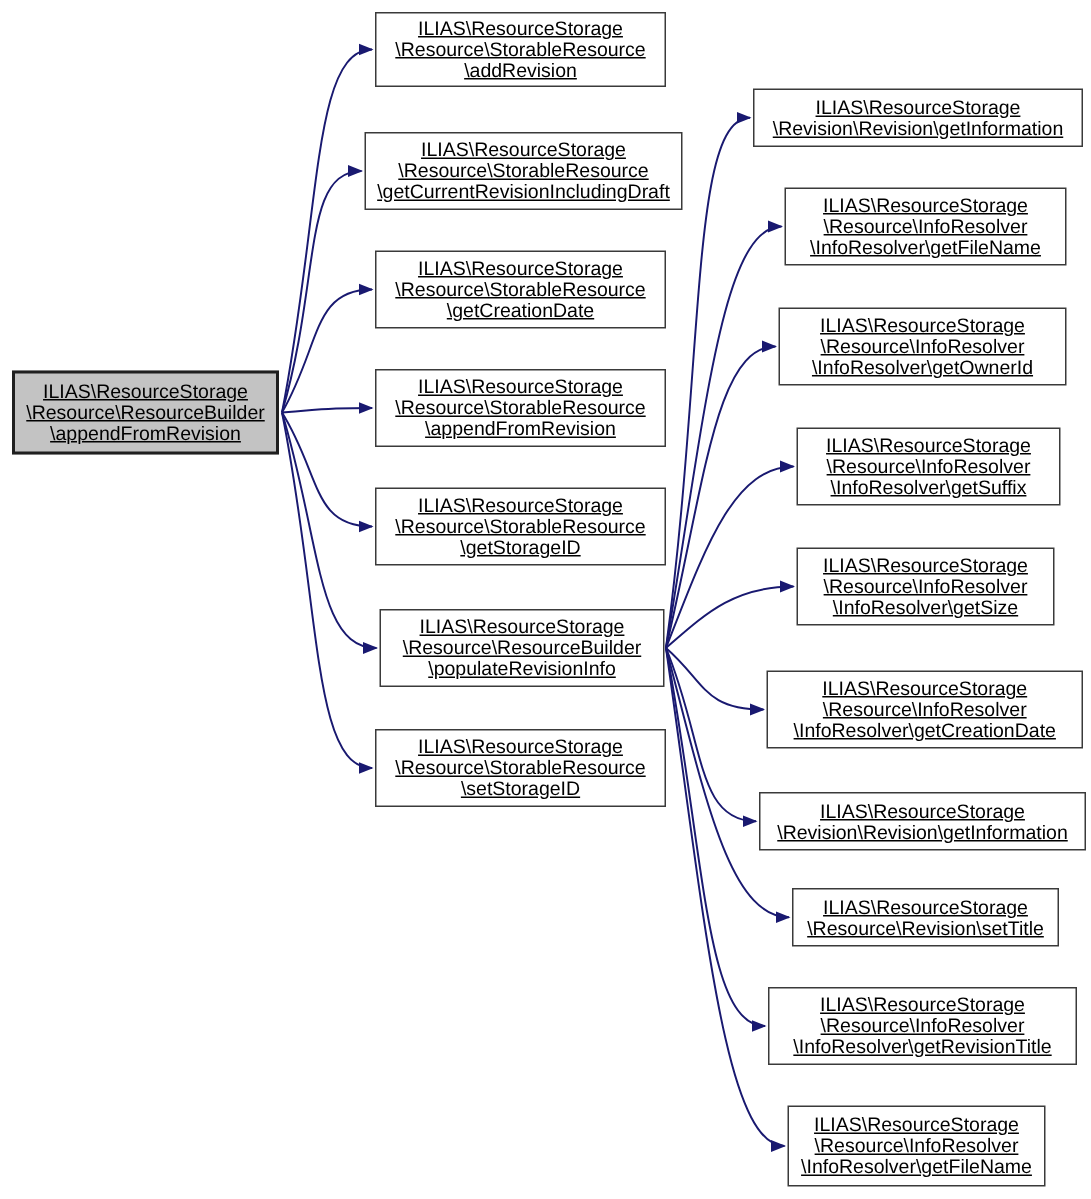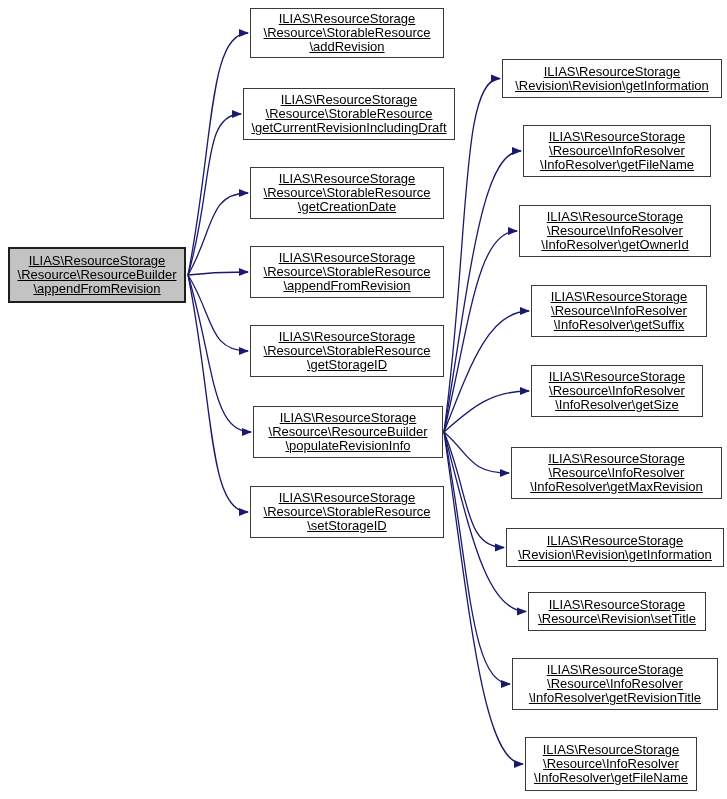--- a/index.html
+++ b/index.html
@@ -130,21 +130,21 @@
       <div class="nl">\InfoResolver\getSuffix</div>
     </div>
     <div class="node" style="left: 531px; top: 365px; width: 172px; height: 52px;">
       <div class="nl">ILIAS\ResourceStorage</div>
       <div class="nl">\Resource\InfoResolver</div>
       <div class="nl">\InfoResolver\getSize</div>
     </div>
     <div class="node" style="left: 511px; top: 447px; width: 211px; height: 52px;">
       <div class="nl">ILIAS\ResourceStorage</div>
       <div class="nl">\Resource\InfoResolver</div>
-      <div class="nl">\InfoResolver\getMaxRevision</div>
+      <div class="nl">\InfoResolver\getCreationDate</div>
     </div>
     <div class="node" style="left: 506px; top: 528px; width: 218px; height: 39px;">
       <div class="nl">ILIAS\ResourceStorage</div>
       <div class="nl">\Revision\Revision\getInformation</div>
     </div>
     <div class="node" style="left: 528px; top: 592px; width: 178px; height: 39px;">
       <div class="nl">ILIAS\ResourceStorage</div>
       <div class="nl">\Resource\Revision\setTitle</div>
     </div>
     <div class="node" style="left: 512px; top: 658px; width: 206px; height: 52px;">

